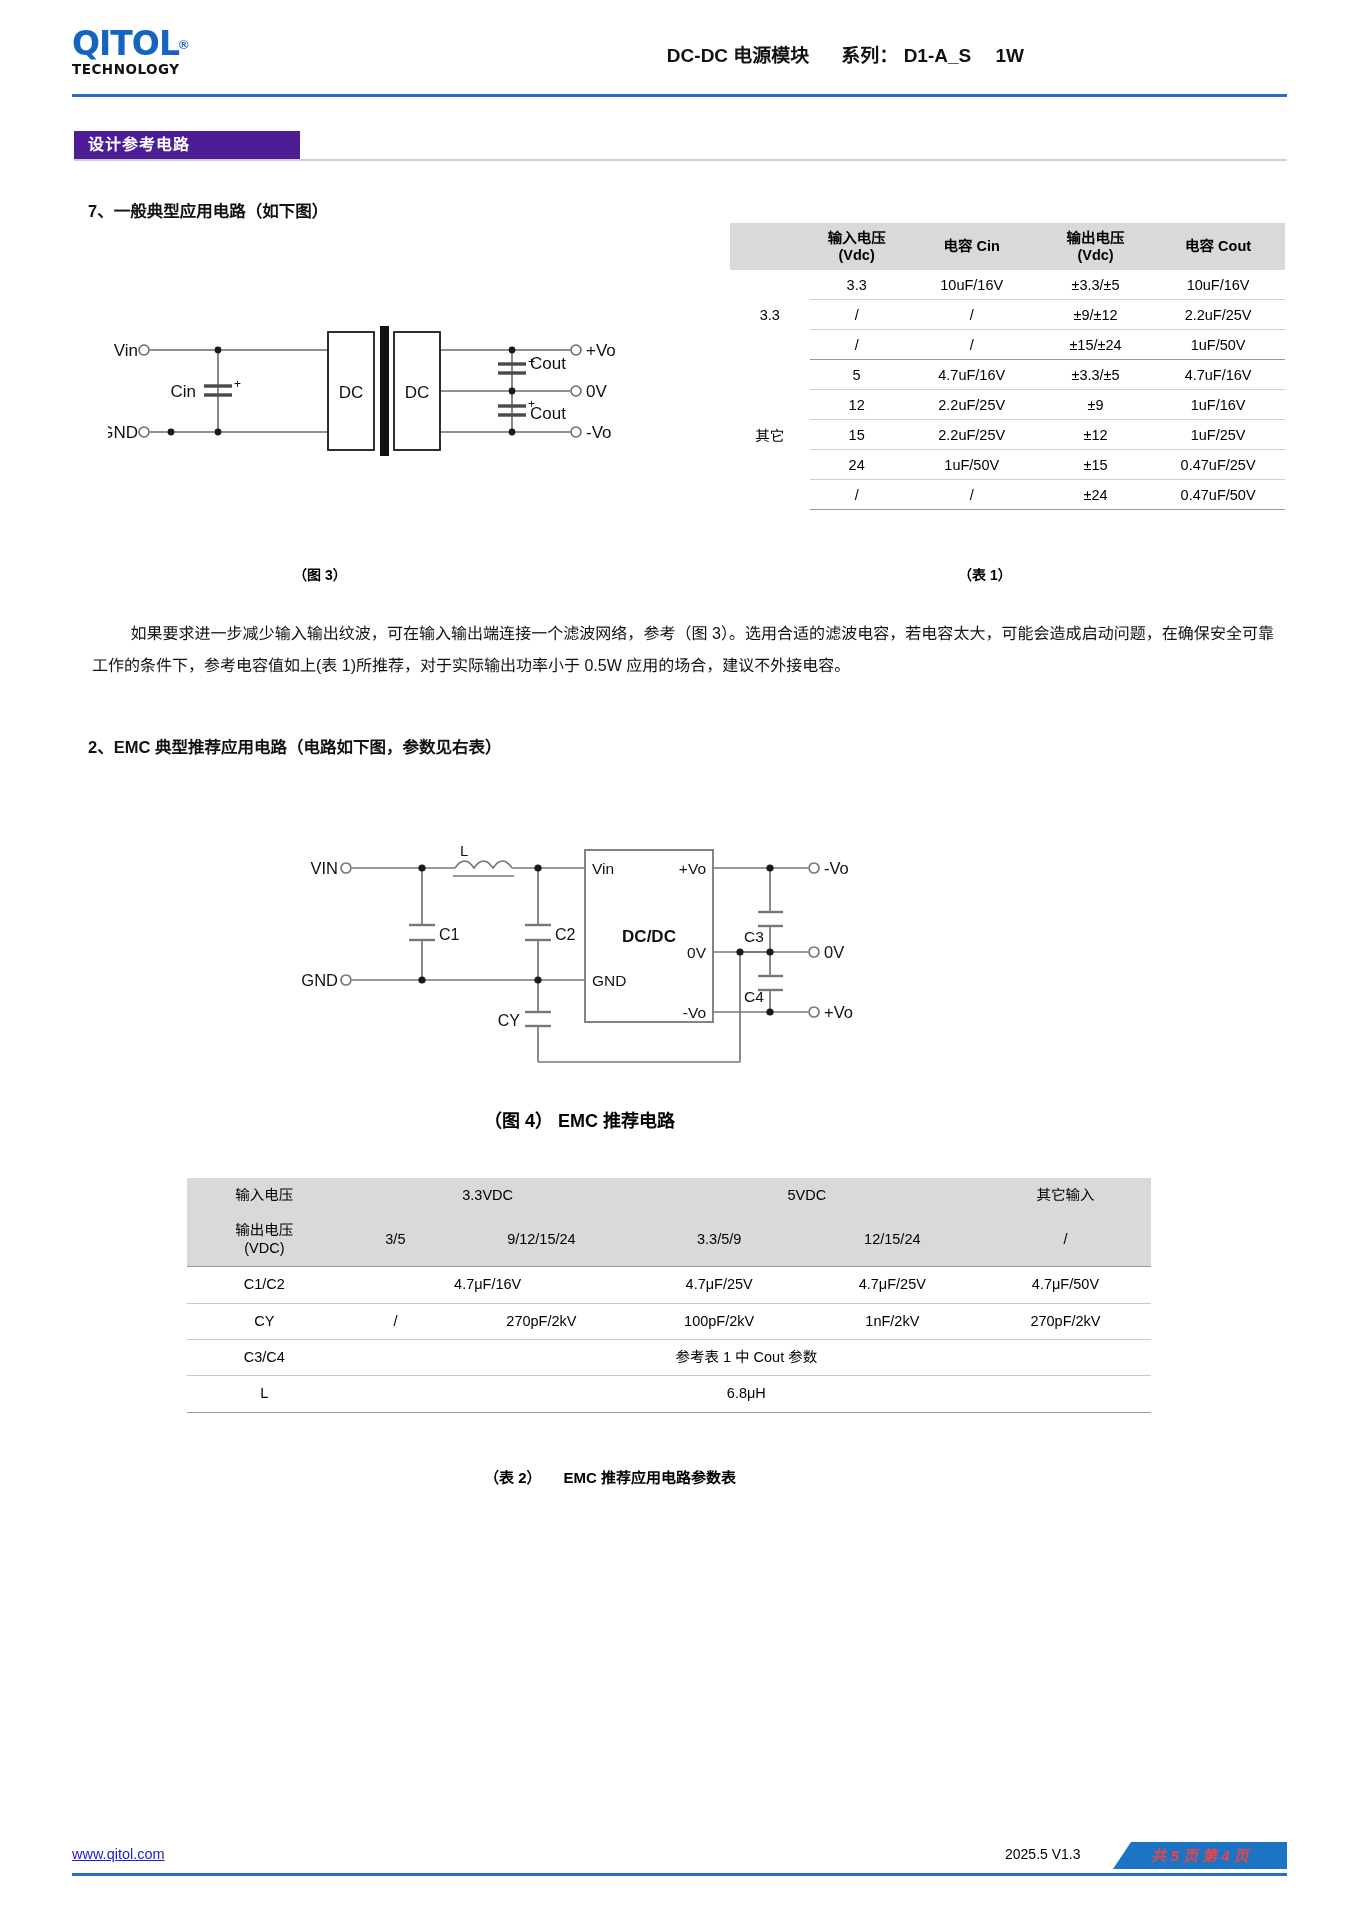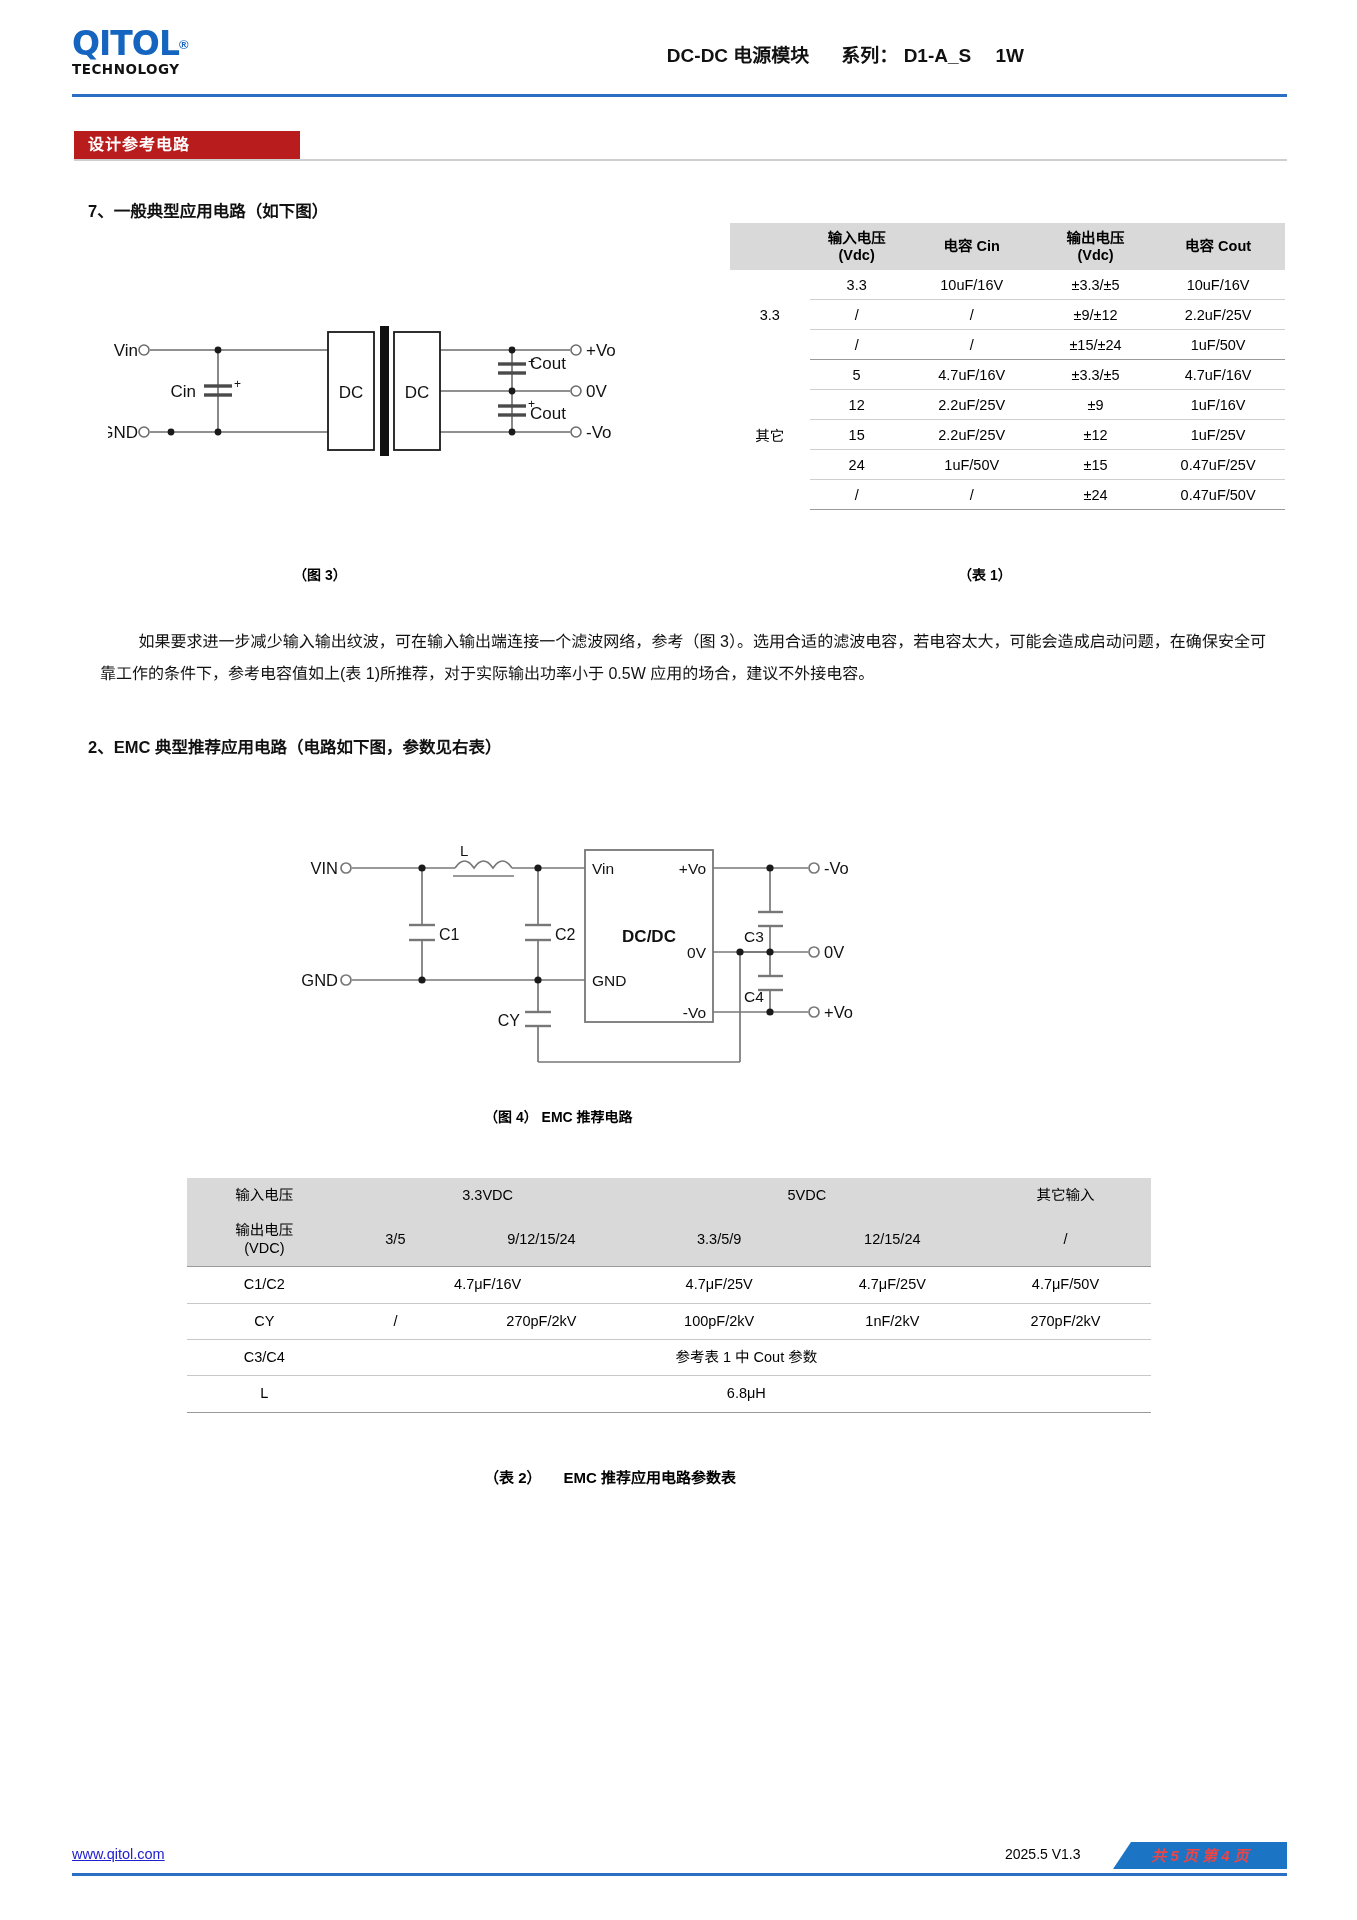--- a/index.html
+++ b/index.html
@@ -43,21 +43,21 @@
   .header-title .gap{display:inline-block;width:32px;}
   .header-rule{
     position:absolute;left:72px;top:94px;width:1215px;height:3px;
     background:#2a6fc4;
   }
 
   
   .banner-wrap{position:absolute;left:74px;top:131px;width:1213px;height:30px;}
   .banner-box{
     position:absolute;left:0;top:0;width:226px;height:28px;
-    background:#b91c1c;
+    background:#4c1d95;
     color:#fff;font-size:16px;font-weight:bold;
     line-height:28px;padding-left:14px;box-sizing:border-box;
     letter-spacing:1px;
   }
   .banner-line{
     position:absolute;left:0;top:28px;width:1213px;height:2px;
     background:#cfcfcf;
   }
 
   
@@ -96,26 +96,26 @@
   .t1 .col-e{width:138px;}
   #t1-caption{
     position:absolute;left:958px;top:564px;font-size:14px;font-weight:bold;
   }
 
   
   .para{
     position:absolute;left:88px;top:614px;width:1190px;
     font-size:16px;line-height:2.0;color:#111;text-align:justify;
   }
-  .para p{margin:12px;text-indent:2.4em;}
+  .para p{margin:4px;text-indent:2.4em;}
 
   
   #fig4{position:absolute;left:300px;top:830px;}
   #fig4-caption{
-    position:absolute;left:484px;top:1106px;font-size:14px;font-weight:bold;
+    position:absolute;left:484px;top:1106px;font-size:18px;font-weight:bold;
   }
 
   
   .t2{
     position:absolute;left:187px;top:1178px;width:964px;
     border-collapse:collapse;font-size:14.5px;
   }
   .t2 td,.t2 th{
     text-align:center;padding:9px 3px;font-weight:normal;font-size:14.5px;
     line-height:1.2;

